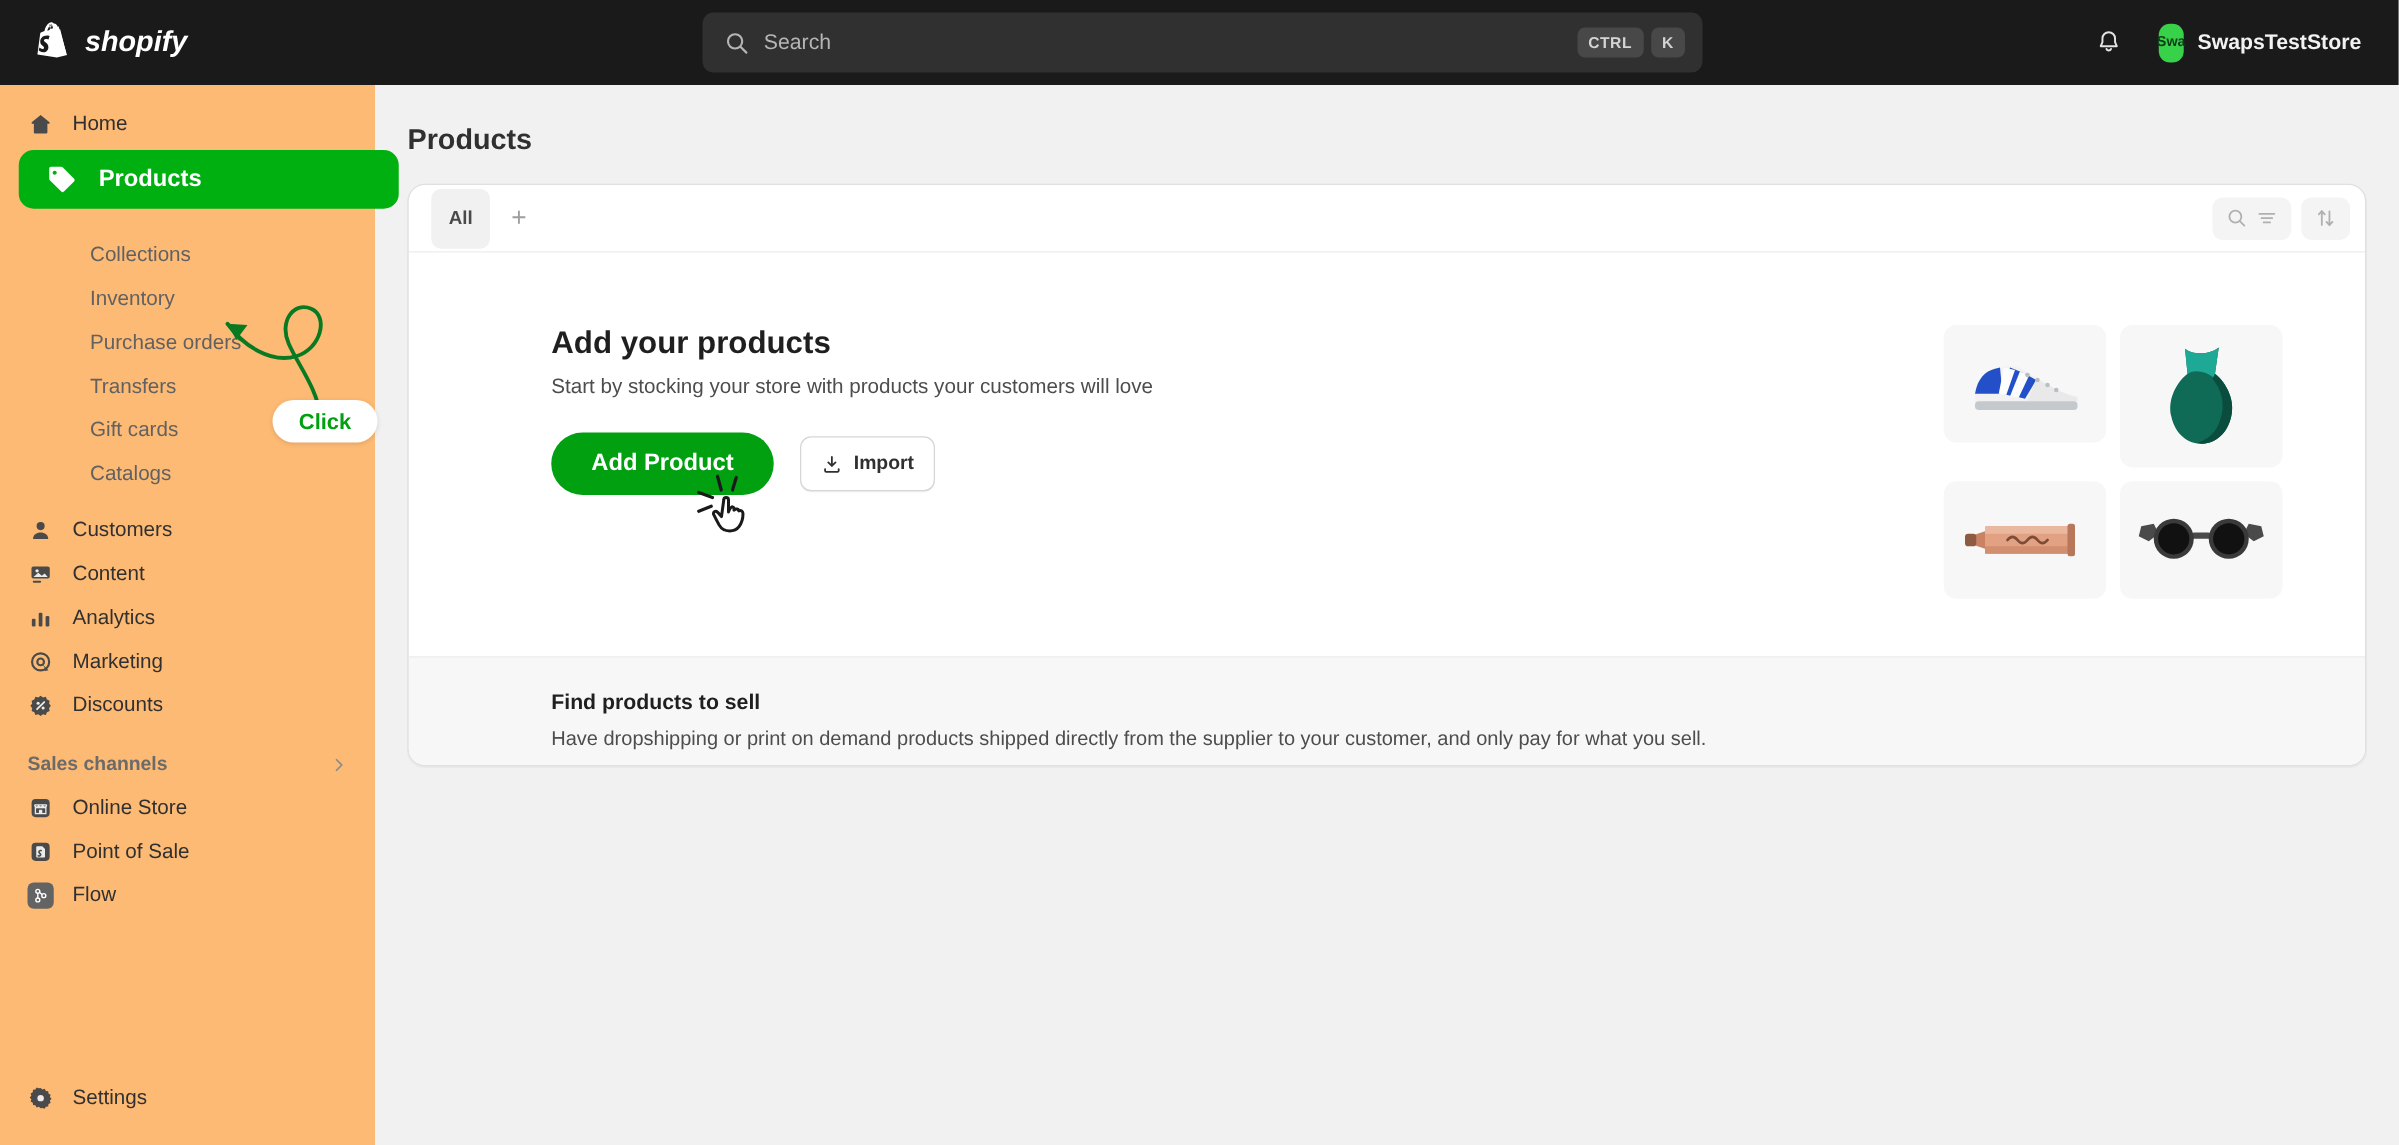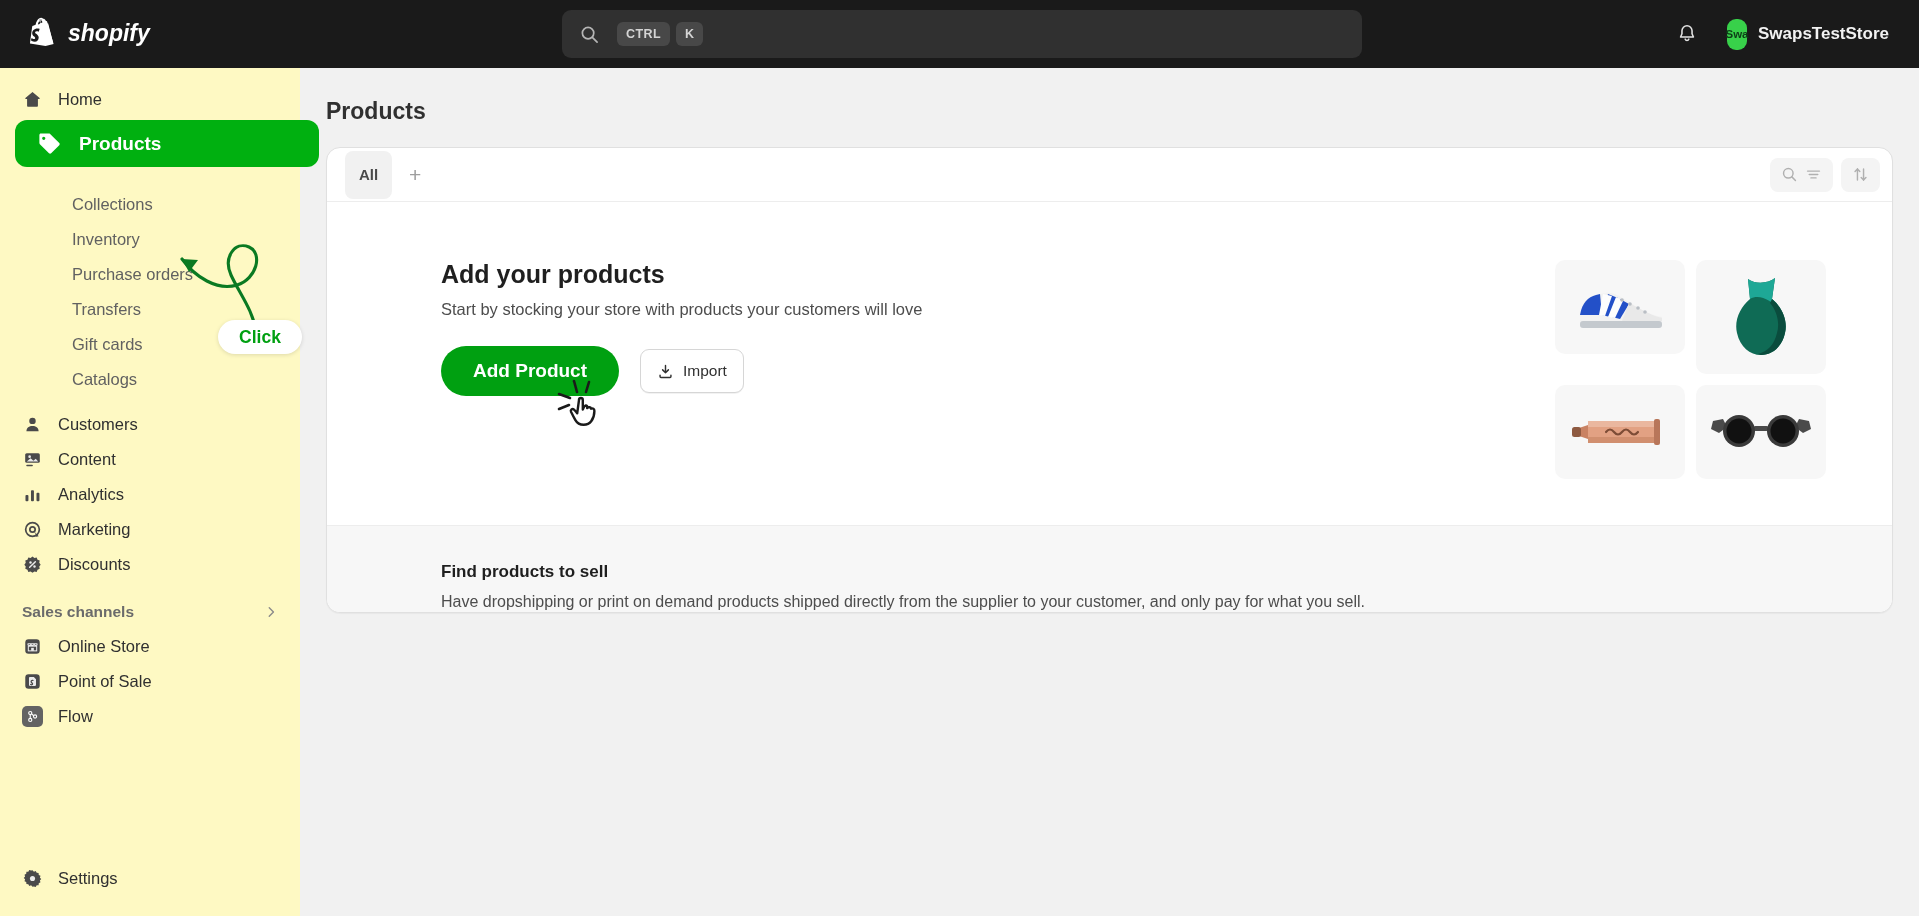--- a/index.html
+++ b/index.html
@@ -49,21 +49,21 @@
     font-size: 11.5px; font-weight: 600;
     display: flex; align-items: center; justify-content: center;
   }
   .store-name { color: #f2f2f2; font-size: 17px; font-weight: 700; white-space: nowrap; }
 
   
   .shell { display: flex; height: 848px; }
 
   
   .sidebar {
-    width: 300px; background: #fef9c3; flex: 0 0 300px;
+    width: 300px; background: #fdba74; flex: 0 0 300px;
     padding: 14px 12px 16px 12px; position: relative;
   }
   .nav-item {
     display: flex; align-items: center; gap: 16px;
     height: 34px; padding: 0 10px; border-radius: 8px;
     color: #303030; font-size: 16.5px; cursor: pointer;
     margin-bottom: 1px;
   }
   .nav-item .ico { width: 20px; display: flex; justify-content: center; flex: 0 0 20px; }
   .sub-item {
@@ -137,36 +137,36 @@
   .empty-left { flex: 1; padding-left: 68px; }
   .empty-h { font-size: 25px; font-weight: 700; color: #1f1f1f; margin-bottom: 11px; }
   .empty-p { font-size: 16.5px; color: #4d4d4d; margin-bottom: 27px; }
   .btn-row { display: flex; align-items: center; gap: 21px; position: relative; }
   .btn-primary {
     background: #00a011; color: #fff; font-size: 19px; font-weight: 700;
     border: none; border-radius: 26px; padding: 14px 32px; cursor: pointer;
   }
   .btn-secondary {
     background: #fff; border: 1px solid #d6d6d6; border-radius: 9px;
-    padding: 12px 16px; font-size: 15.5px; color: #303030; font-weight: 400;
+    padding: 12px 16px; font-size: 15.5px; color: #303030; font-weight: 700;
     display: flex; align-items: center; gap: 9px; cursor: pointer;
     box-shadow: 0 1px 0 rgba(0,0,0,.05);
   }
   .cursor-anno { position: absolute; left: 112px; top: 32px; pointer-events: none; }
 
   .thumbs { display: grid; grid-template-columns: 130px 130px; gap: 11px; margin-right: 20px; }
   .thumb {
     width: 130px; height: 94px; background: #f7f7f7; border-radius: 10px;
     display: flex; align-items: center; justify-content: center;
   }
   .thumb.tall { height: 114px; }
 
   .sourcing {
     background: #f7f7f7; border-top: 1px solid #ededed;
-    padding: 36px 46px 26px 46px; margin-top: 46px;
+    padding: 26px 46px 26px 46px; margin-top: 46px;
   }
   .sourcing-h { font-size: 17px; font-weight: 700; color: #1f1f1f; margin-bottom: 11px; padding-left: 68px; }
   .sourcing-p { font-size: 16px; color: #4d4d4d; margin-bottom: 18px; padding-left: 68px; }
 </style>
 </head>
 <body>
 
 <div class="topbar">
   <div class="logo-wrap">
     <svg class="logo-mark" viewBox="0 0 31 34">
@@ -177,20 +177,21 @@
       <text x="0" y="20" fill="#fff" font-family="Liberation Sans, sans-serif" font-size="23" font-weight="700" font-style="italic">shopify</text>
     </svg>
   </div>
 
   <div class="search-wrap">
     <div class="search-box">
       <svg class="search-icon" width="19" height="19" viewBox="0 0 20 20">
         <circle cx="8.5" cy="8.5" r="6" fill="none" stroke="#b5b5b5" stroke-width="1.8"></circle>
         <line x1="13" y1="13" x2="18" y2="18" stroke="#b5b5b5" stroke-width="1.8" stroke-linecap="round"></line>
       </svg>
+      <span class="search-ph">Search</span>
       <span class="kbd">CTRL</span>
       <span class="kbd">K</span>
     </div>
   </div>
 
   <div class="account-zone">
     <div class="bell-btn">
       <svg width="22" height="22" viewBox="0 0 24 24">
         <path d="M12 3a5.5 5.5 0 0 0-5.5 5.5v3.2L5 15.2h14l-1.5-3.5V8.5A5.5 5.5 0 0 0 12 3z" fill="none" stroke="#e3e3e3" stroke-width="1.7" stroke-linejoin="round"></path>
         <path d="M10 17.6a2.1 2.1 0 0 0 4 0" fill="none" stroke="#e3e3e3" stroke-width="1.7" stroke-linecap="round"></path>

